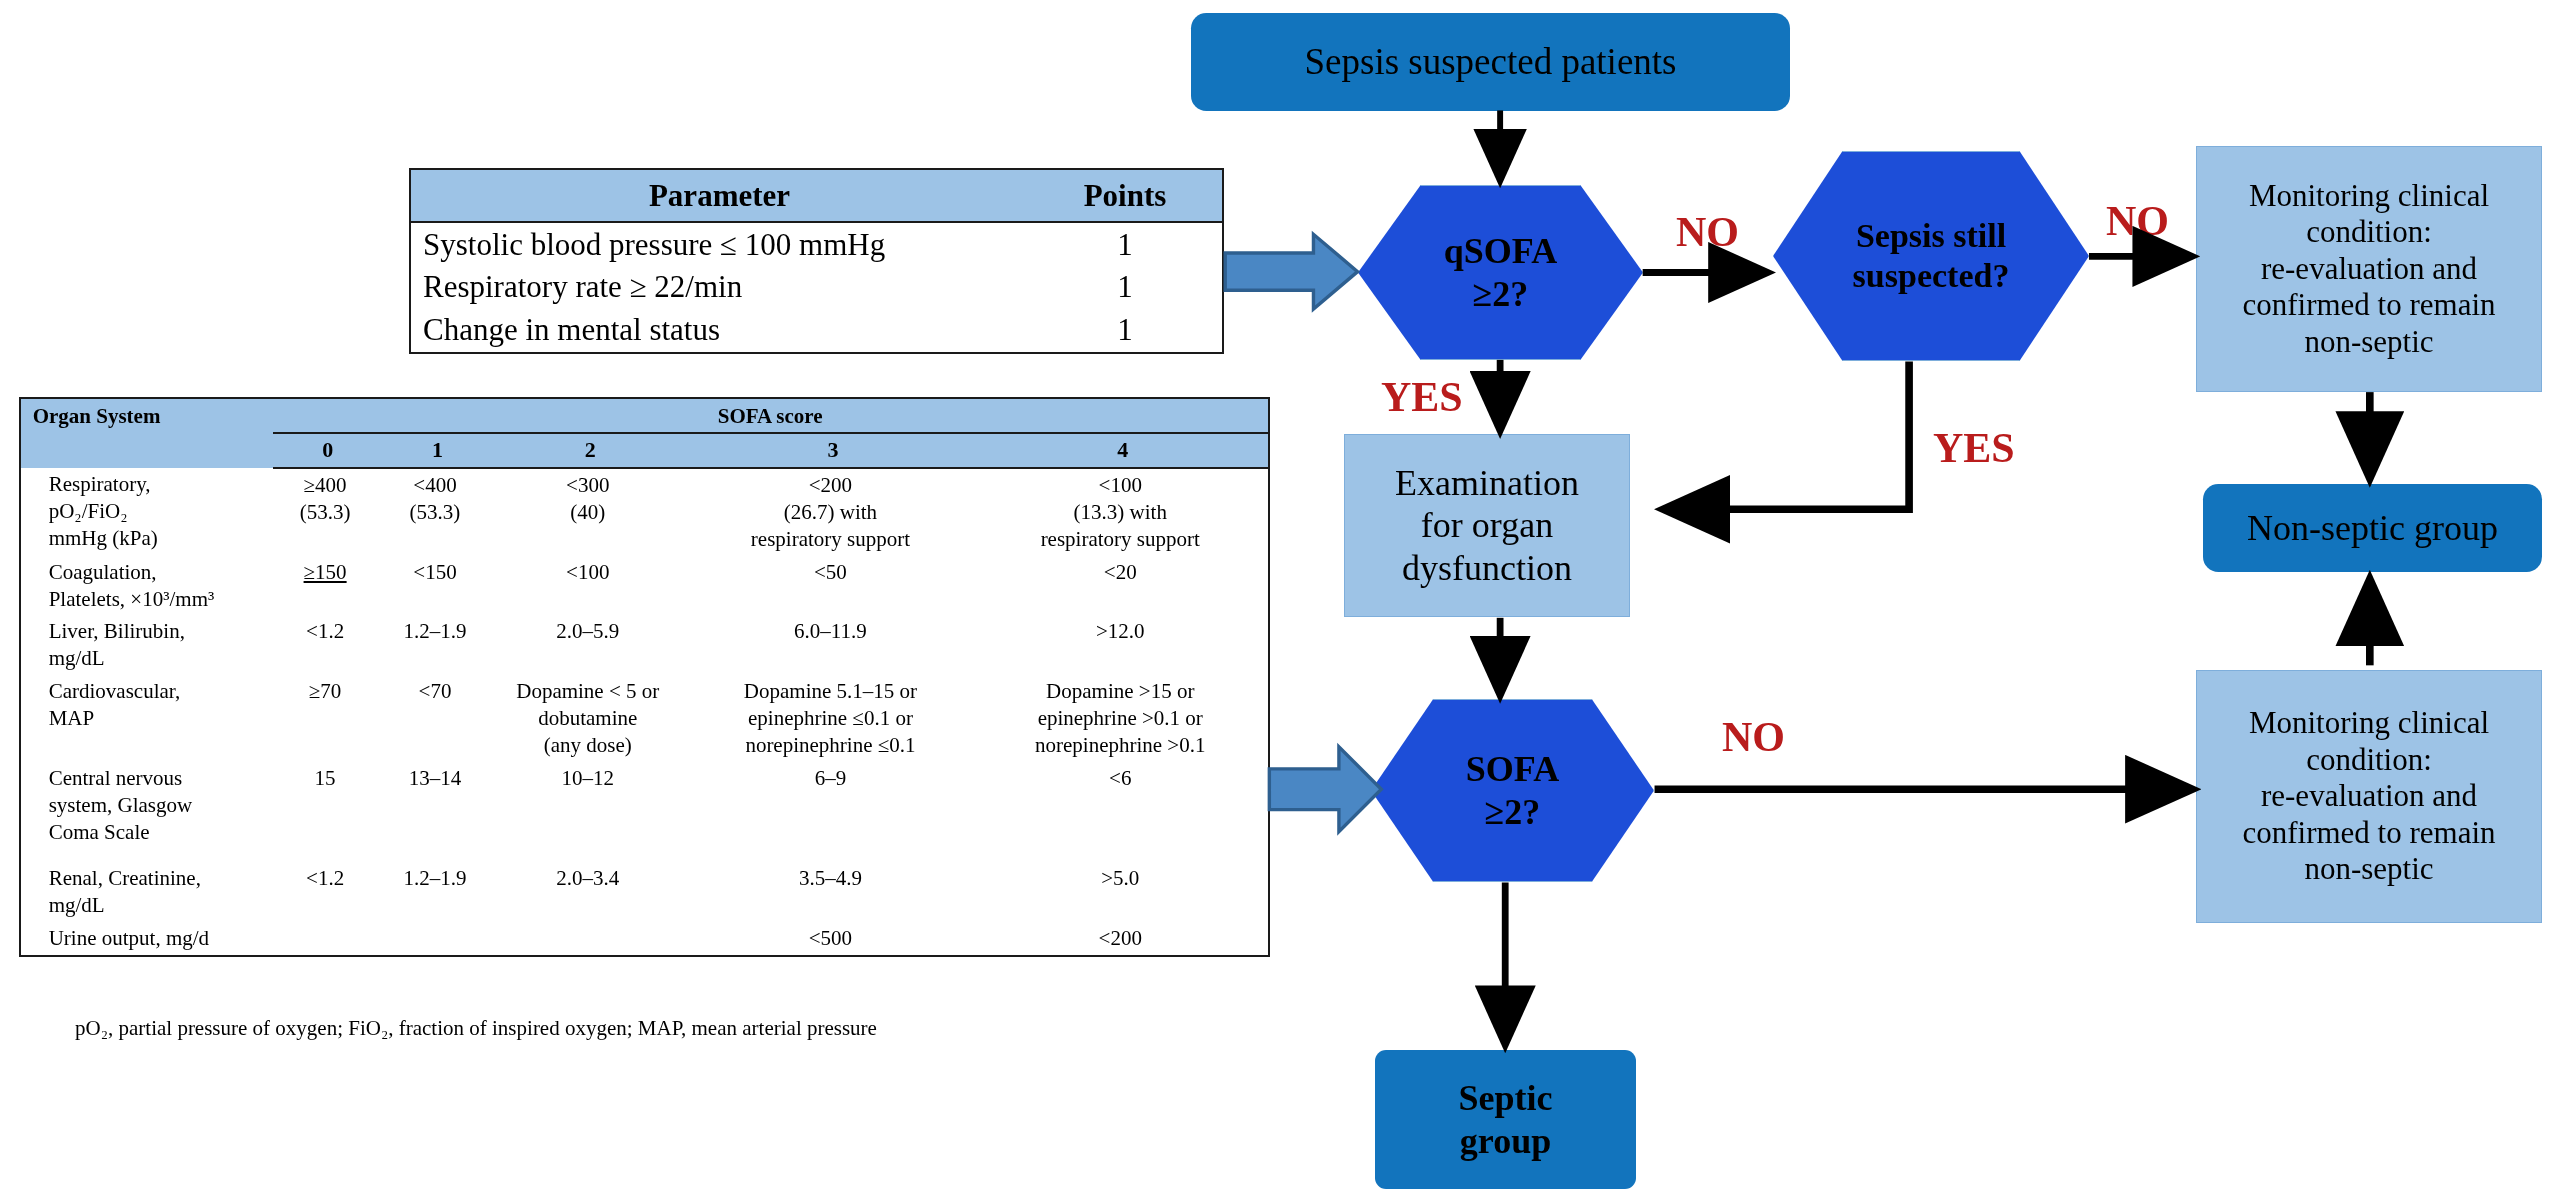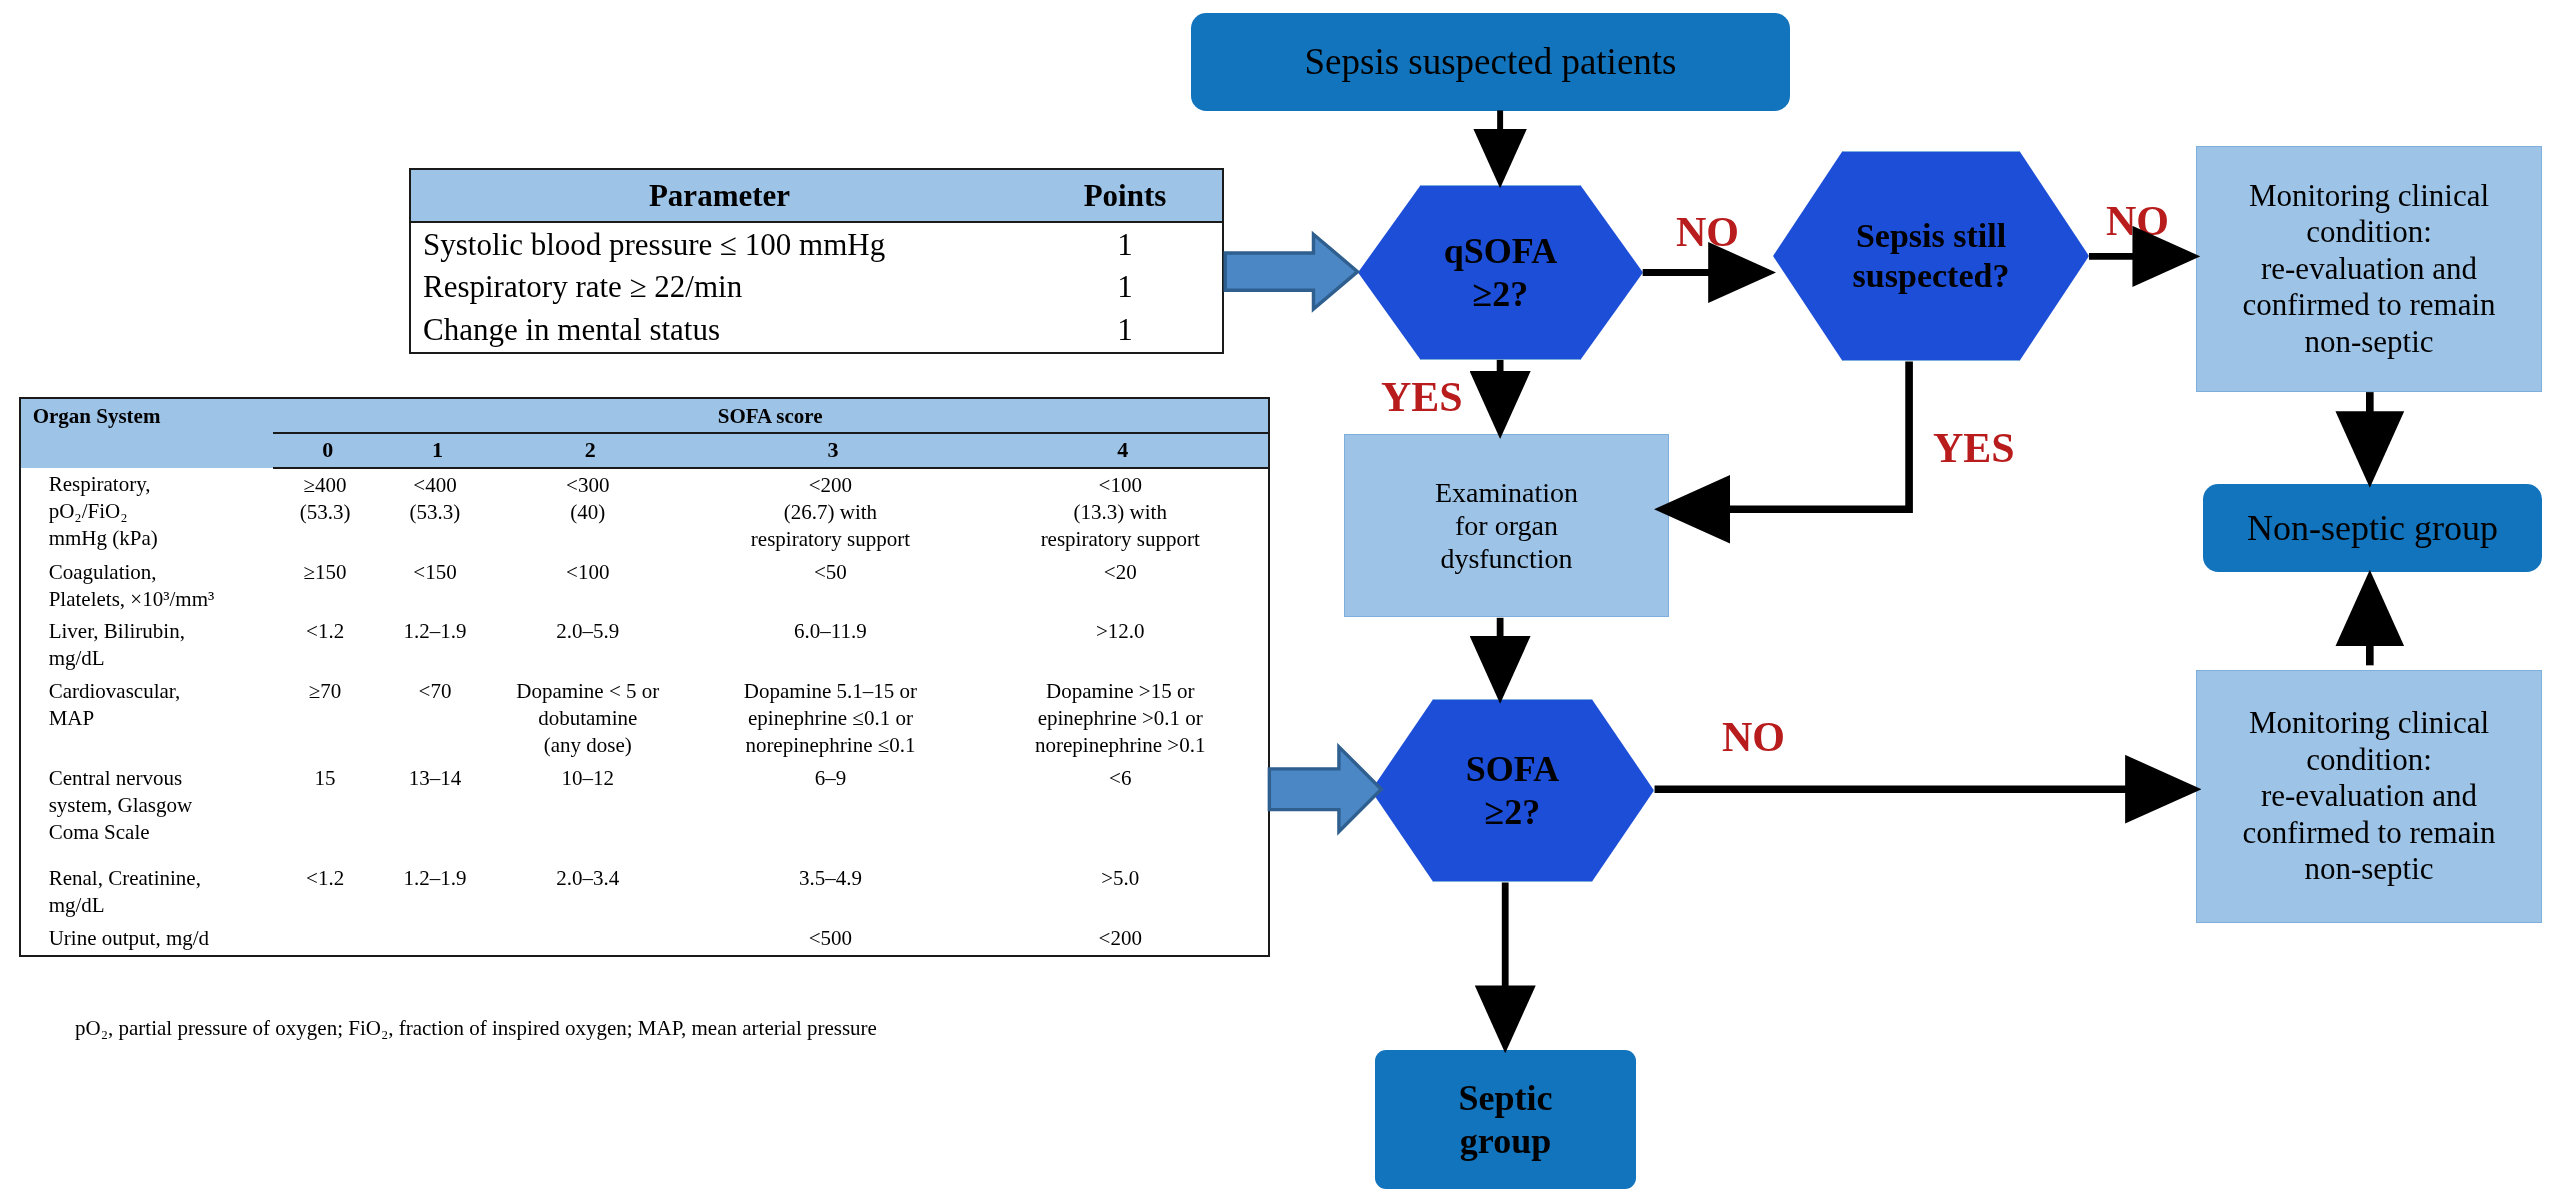--- a/index.html
+++ b/index.html
@@ -106,21 +106,21 @@
             <td class="v c3" style="white-space: pre-line;">&lt;200
 (26.7) with
 respiratory support</td>
             <td class="v c4" style="white-space: pre-line;">&lt;100
 (13.3) with
 respiratory support</td>
           </tr>
           <tr>
             <td class="organ" style="white-space: pre-line;">Coagulation,
 Platelets, ×10³/mm³</td>
-            <td class="v c0" style="white-space: pre-line;">≥150</td>
+            <td class="v c0" style="white-space: pre-line; text-decoration: underline;">≥150</td>
             <td class="v c1" style="white-space: pre-line;">&lt;150</td>
             <td class="v c2" style="white-space: pre-line;">&lt;100</td>
             <td class="v c3" style="white-space: pre-line;">&lt;50</td>
             <td class="v c4" style="white-space: pre-line;">&lt;20</td>
           </tr>
           <tr>
             <td class="organ" style="white-space: pre-line;">Liver, Bilirubin,
 mg/dL</td>
             <td class="v c0" style="white-space: pre-line;">&lt;1.2</td>
             <td class="v c1" style="white-space: pre-line;">1.2–1.9</td>
@@ -188,21 +188,21 @@
 suspected?</div>
 
   <div class="node light lbl" style="left: 2196px; top: 146px; width: 346px; height: 246px; font-size: 31px; white-space: pre-line;">Monitoring clinical
 condition:
 re-evaluation and
 confirmed to remain
 non-septic</div>
 
   <div class="node dark lbl" style="left:2203px;top:484px;width:339px;height:88px;font-size:36px;">Non-septic group</div>
 
-  <div class="node light lbl" style="left: 1344px; top: 434px; width: 325px; height: 183px; font-size: 28px; white-space: pre-line;">Examination
+  <div class="node light lbl" style="left: 1344px; top: 434px; width: 286px; height: 183px; font-size: 36px; white-space: pre-line;">Examination
 for organ
 dysfunction</div>
 
   <div class="node hex lbl b" style="left: 1371px; top: 699px; width: 283px; height: 183px; font-size: 36px; white-space: pre-line;">SOFA
 ≥2?</div>
 
   <div class="node light lbl" style="left: 2196px; top: 670px; width: 346px; height: 253px; font-size: 31px; white-space: pre-line;">Monitoring clinical
 condition:
 re-evaluation and
 confirmed to remain

